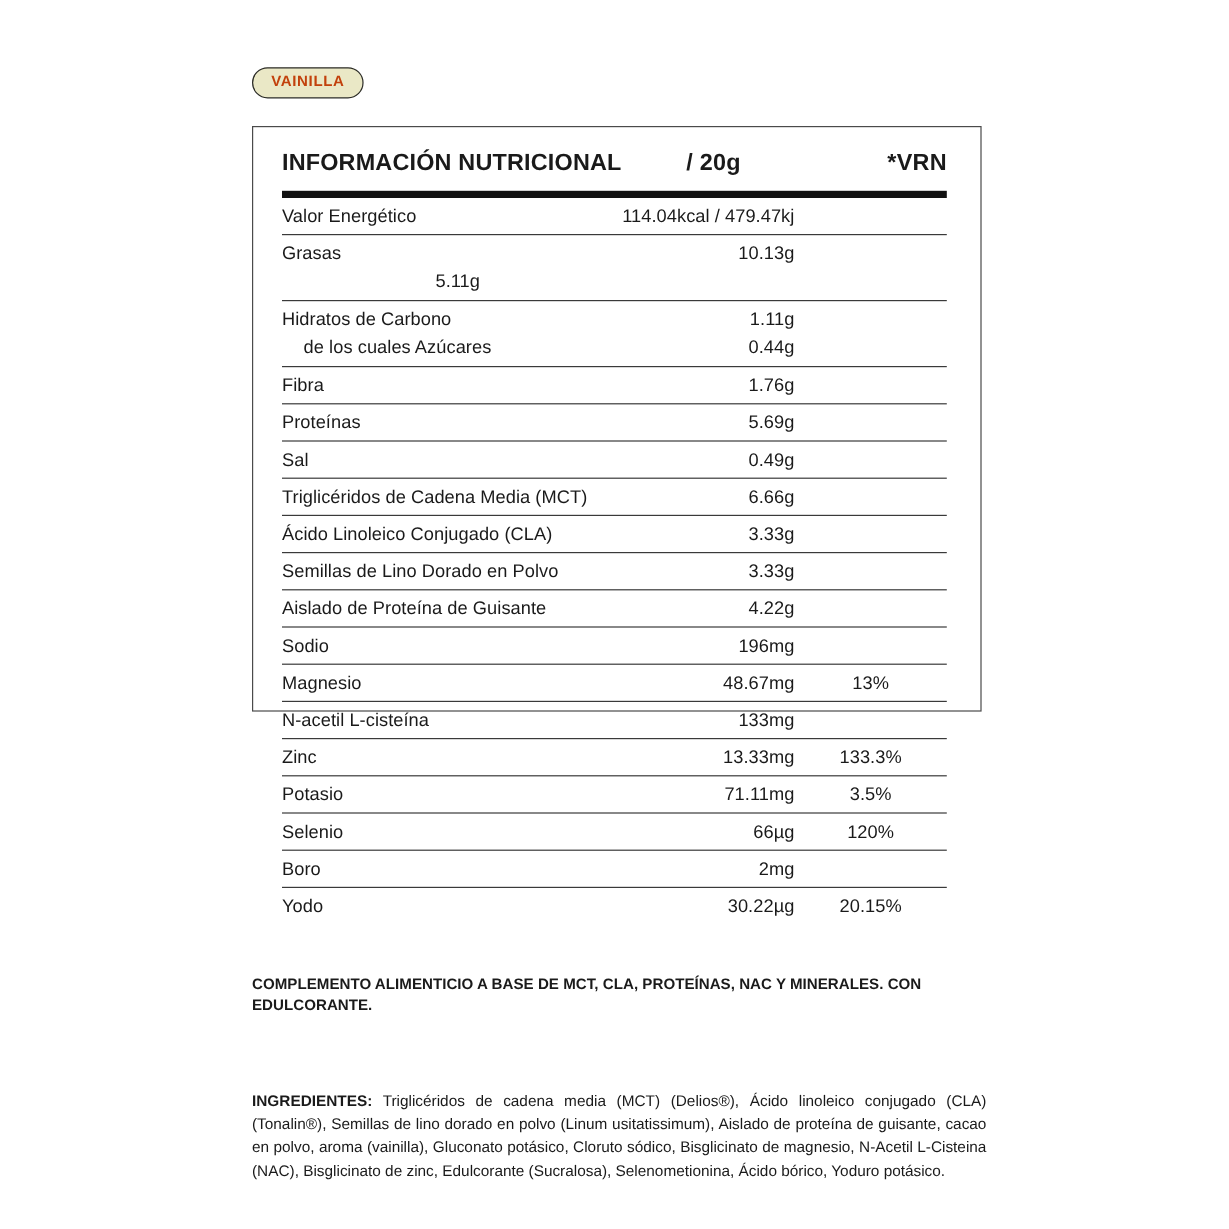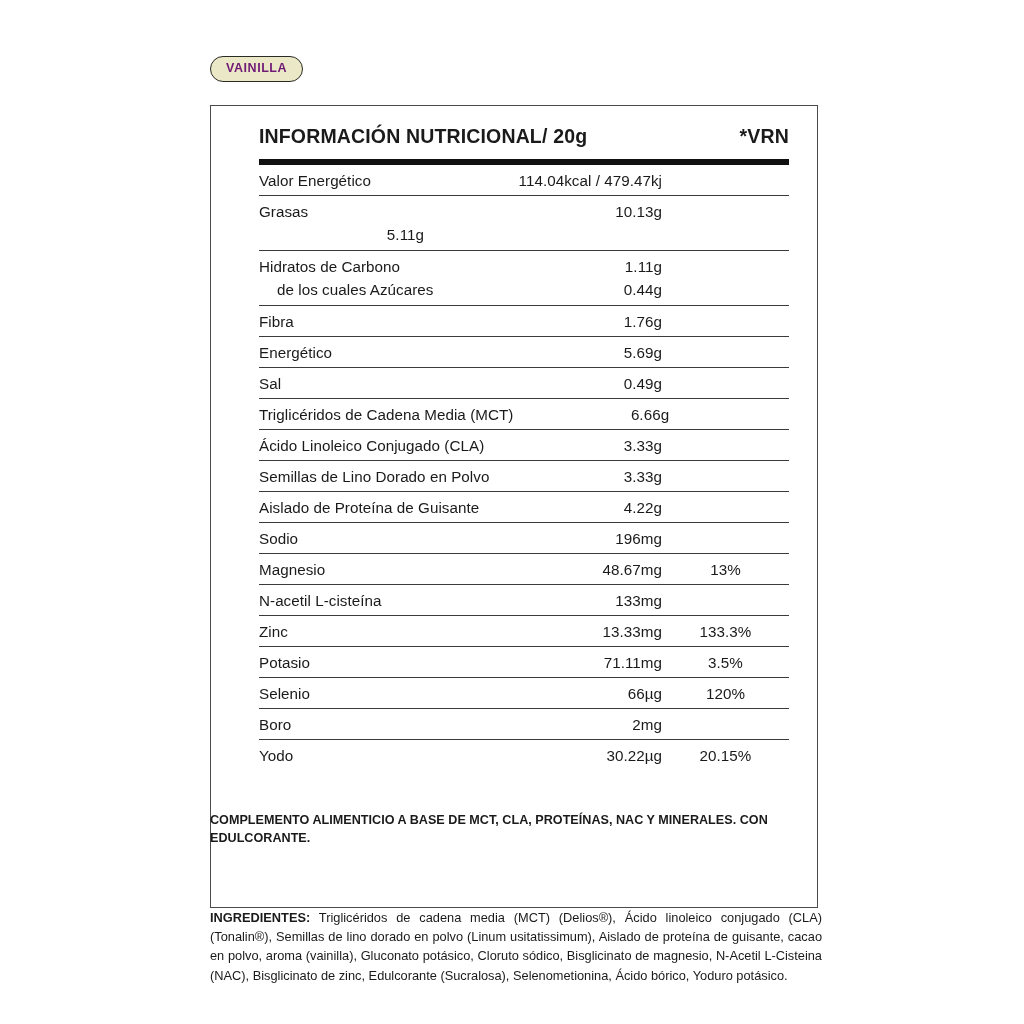--- a/index.html
+++ b/index.html
@@ -26,35 +26,34 @@
   }
   .flavour-badge {
     display: inline-block;
     background: #eae8c6;
     border: 1.6px solid #2b2b26;
     border-radius: 999px;
     padding: 5px 15px 6px 15px;
     font-size: 12.5px;
     font-weight: 700;
     letter-spacing: 0.55px;
-    color: #701a75;
+    color: #c2410c;
     line-height: 1;
   }
 
   
   .nutrition-panel {
     position: absolute;
     left: 210px;
     top: 105px;
     width: 608px;
-    height: 803px;
+    height: 488px;
     border: 1.6px solid #4a4a4a;
     box-sizing: border-box;
     background: #fff;
-    padding-left: 24px;
   }
 
   .panel-inner {
     padding: 0 28px 0 24px;
     box-sizing: border-box;
     width: 100%;
   }
 
   
   .nut-header {
@@ -65,21 +64,21 @@
   }
   .nut-header .h-title {
     flex: 1 1 auto;
     font-size: 19.5px;
     font-weight: 600;
     letter-spacing: 0.15px;
     white-space: nowrap;
   }
   .nut-header .h-serving {
     width: 165px;
-    text-align: left;
+    text-align: center;
     font-size: 19.5px;
     font-weight: 700;
     letter-spacing: 0.2px;
   }
   .nut-header .h-vrn {
     width: 127px;
     text-align: right;
     font-size: 19.5px;
     font-weight: 700;
     letter-spacing: 0.2px;
@@ -214,21 +213,21 @@
         </div>
         <div class="row-group">
           <div class="nut-row">
             <div class="r-label">Fibra</div>
             <div class="r-value">1.76g</div>
             <div class="r-vrn"></div>
           </div>
         </div>
         <div class="row-group">
           <div class="nut-row">
-            <div class="r-label">Energético</div>
+            <div class="r-label">Proteínas</div>
             <div class="r-value">5.69g</div>
             <div class="r-vrn"></div>
           </div>
         </div>
         <div class="row-group">
           <div class="nut-row">
             <div class="r-label">Sal</div>
             <div class="r-value">0.49g</div>
             <div class="r-vrn"></div>
           </div>

